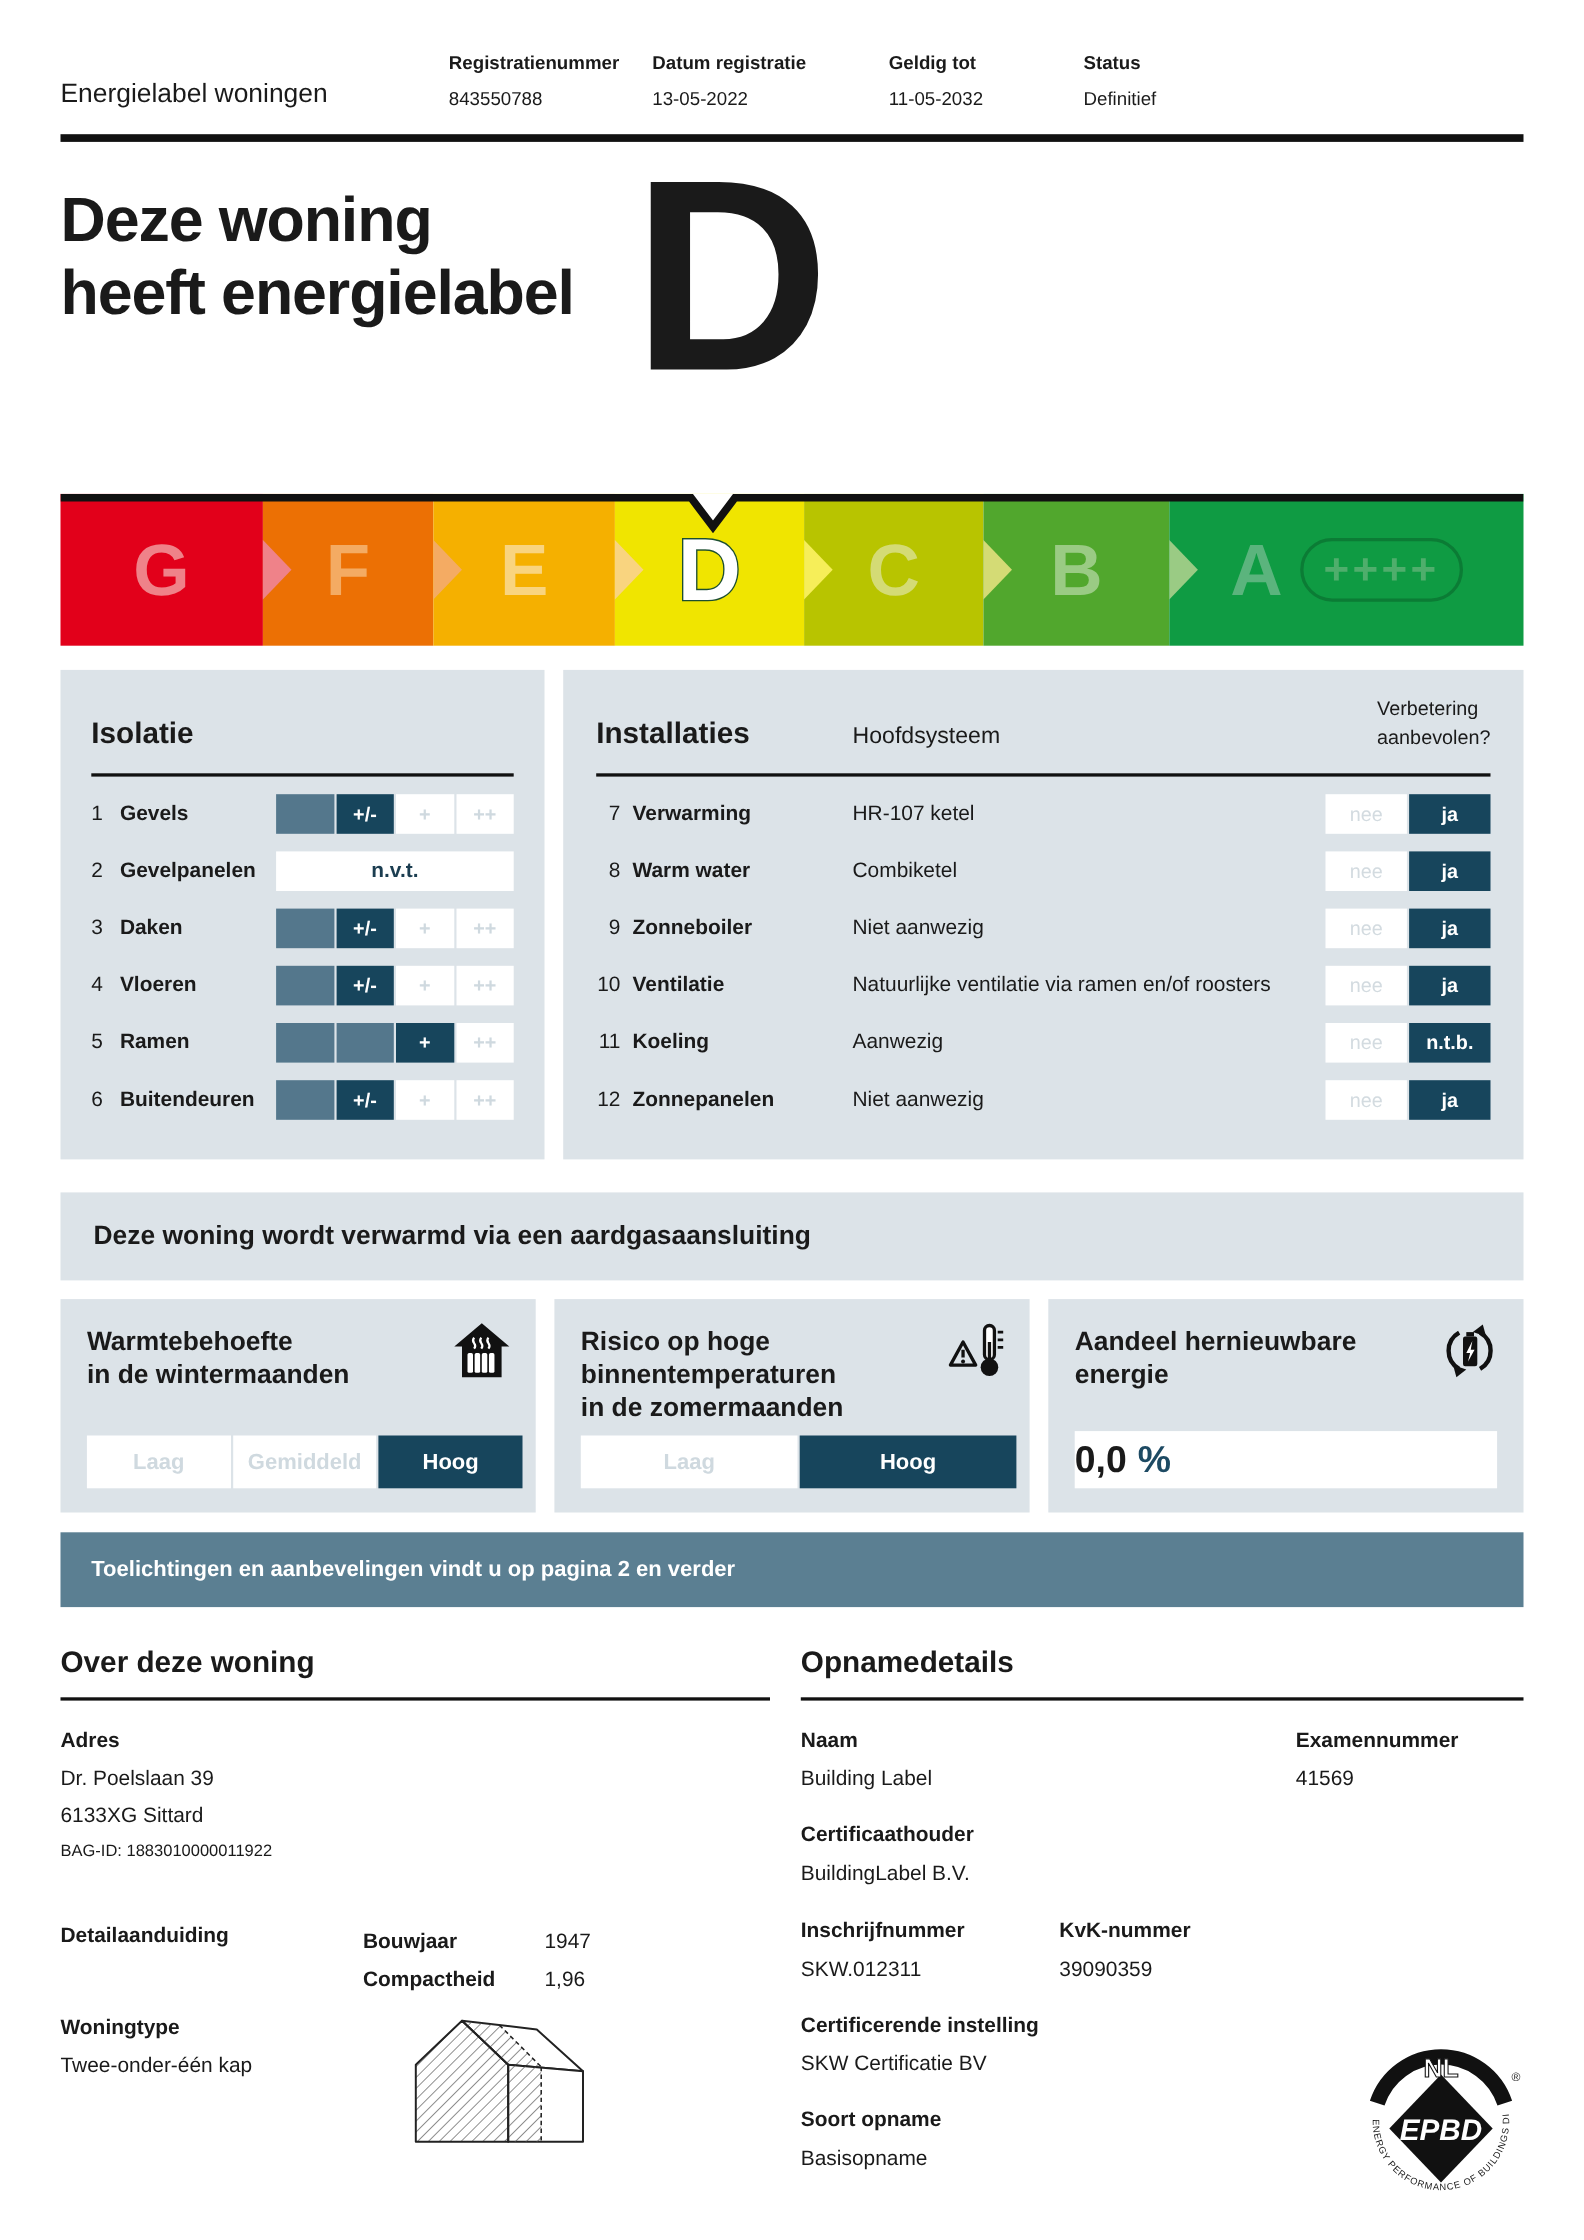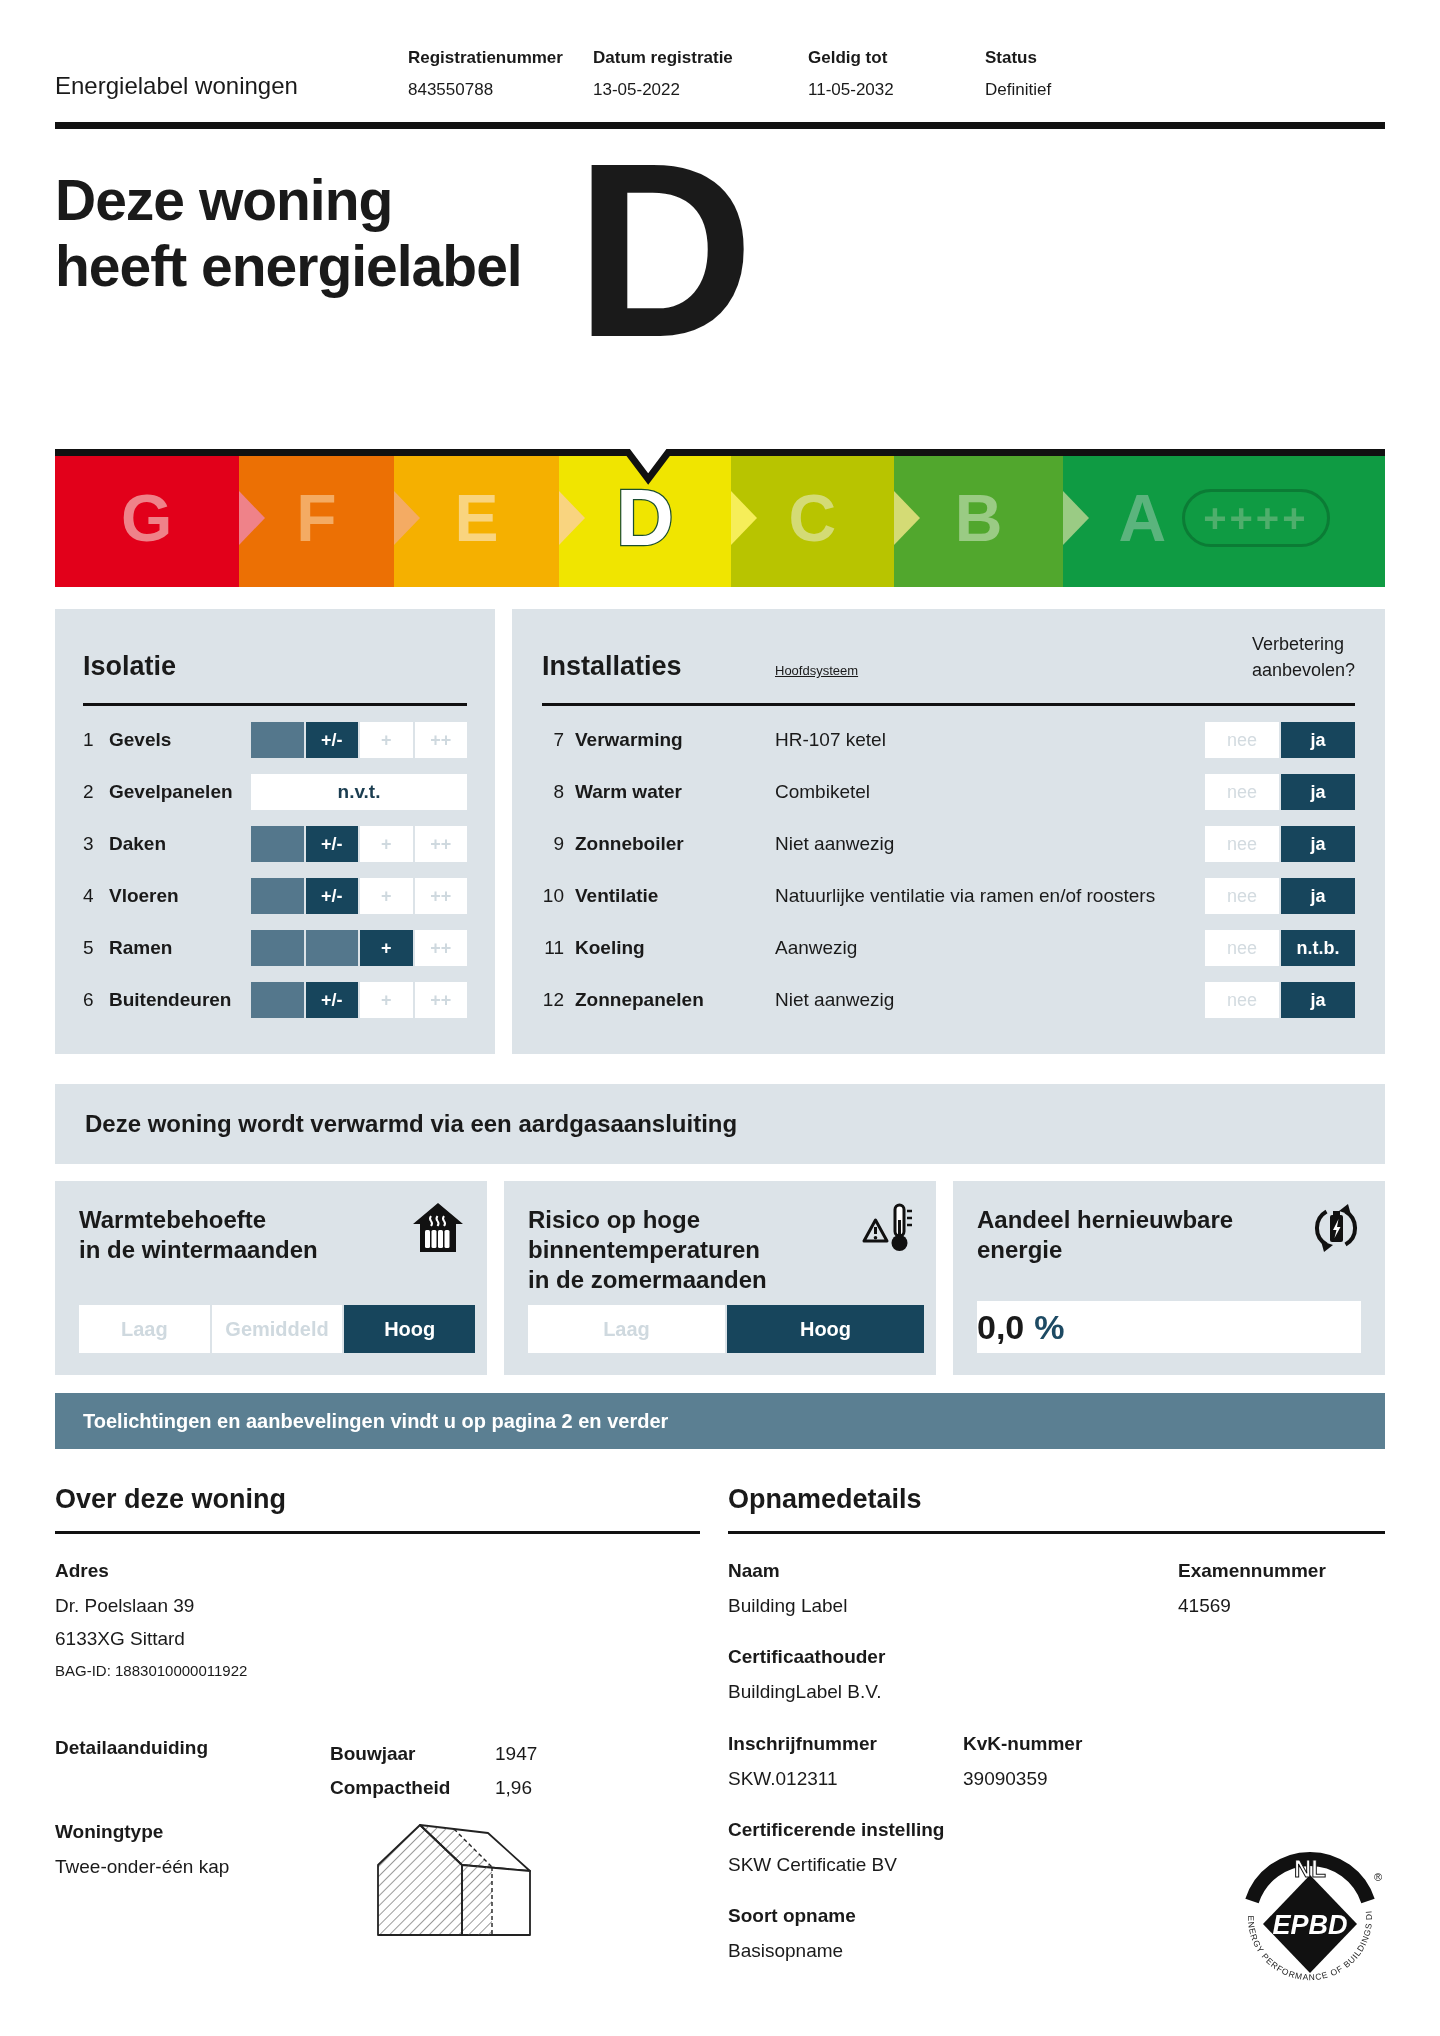--- a/index.html
+++ b/index.html
@@ -44,21 +44,21 @@
   .iso-num { width:26px; font-size:19px; }
   .iso-label { flex:1; font-size:19px; font-weight:bold; }
   .bar { display:flex; gap:2px; width:216px; }
   .cell { flex:1; height:36px; display:flex; align-items:center; justify-content:center; font-size:18px; font-weight:bold; }
   .cell.filled { background:#54778c; }
   .cell.active { background:#17455c; color:#fff; }
   .cell.future { background:#fff; color:#cfd9df; }
   .cell.nvt { background:#fff; color:#1b3d50; font-size:19px; }
   .inst-head { display:flex; align-items:baseline; }
   .inst-head h3 { width:233px; }
-  .inst-sub { font-size:13px;text-decoration:underline; }
+  .inst-sub { font-size:21px; }
   .inst-col-head { position:absolute; top:22px; right:30px; font-size:18px; line-height:1.45; white-space:pre-line; }
   .inst-num { width:22px; text-align:right; margin-right:11px; font-size:19px; }
   .inst-label { width:200px; font-size:19px; font-weight:bold; }
   .inst-sys { flex:1; font-size:19px; }
   .toggle { display:flex; gap:2px; width:150px; }
   .tog { flex:1; height:36px; display:flex; align-items:center; justify-content:center; font-size:18px; }
   .tog.nee { background:#fff; color:#d3dbe0; }
   .tog.yes { background:#17455c; color:#fff; font-weight:bold; }
 
   
@@ -72,21 +72,21 @@
   .card-icon { position:absolute; top:20px; right:22px; }
   .card-options { position:absolute; left:24px; right:12px; bottom:22px; display:flex; gap:2px; }
   .opt { flex:1; height:48px; display:flex; align-items:center; justify-content:center; font-size:20px; font-weight:bold; }
   .opt.inactive { background:#fff; color:#cfd9df; }
   .opt.active { background:#17455c; color:#fff; }
   .card-value { position:absolute; left:24px; right:24px; bottom:22px; height:52px; background:#fff;
                 display:flex; align-items:center; font-size:34px; font-weight:bold; }
   .card-value .unit { color:#1d4a63; margin-left:10px; }
 
   
-  .note-banner { background:#5b7f92; color:#fff; font-weight:bold; font-size:20px; height:56px;
+  .note-banner { background:#5b7f92; color:#fff; font-weight:bold; font-size:20px; height:68px;
                  display:flex; align-items:center; padding:0 28px; margin-top:18px; }
 
   
   .footer { display:flex; margin-top:35px; gap:28px; }
   .fcol { position:relative; }
   .fcol.left { width:645px; }
   .fcol.right { flex:1; }
   .fcol h2 { font-size:27px; font-weight:bold; padding-bottom:16px; border-bottom:3px solid #111; margin-bottom:26px; }
   .flabel { font-weight:bold; font-size:19px; margin-bottom:7px; }
   .fval { font-size:19px; line-height:1.75; }

